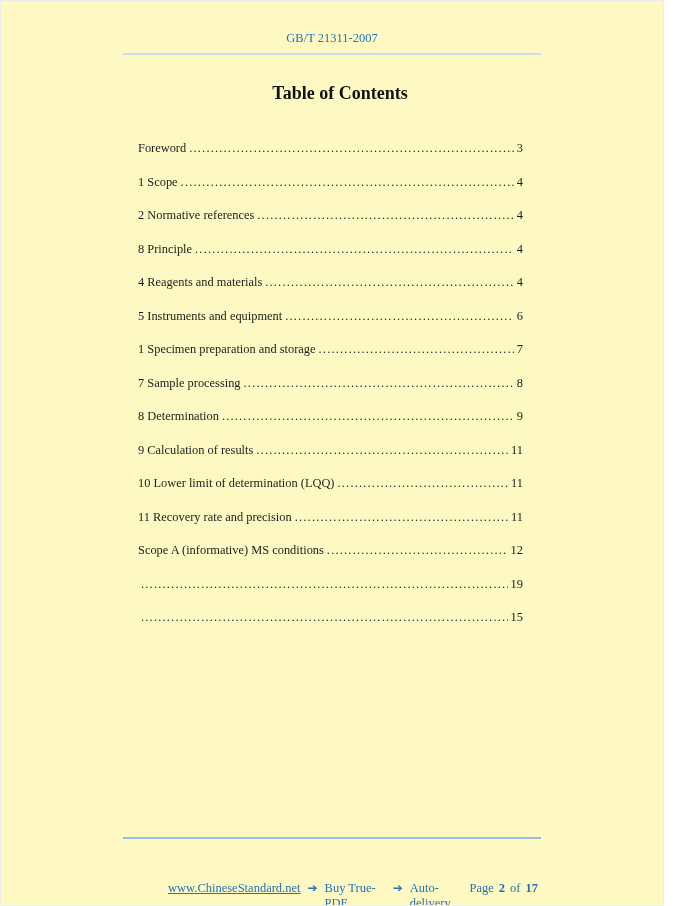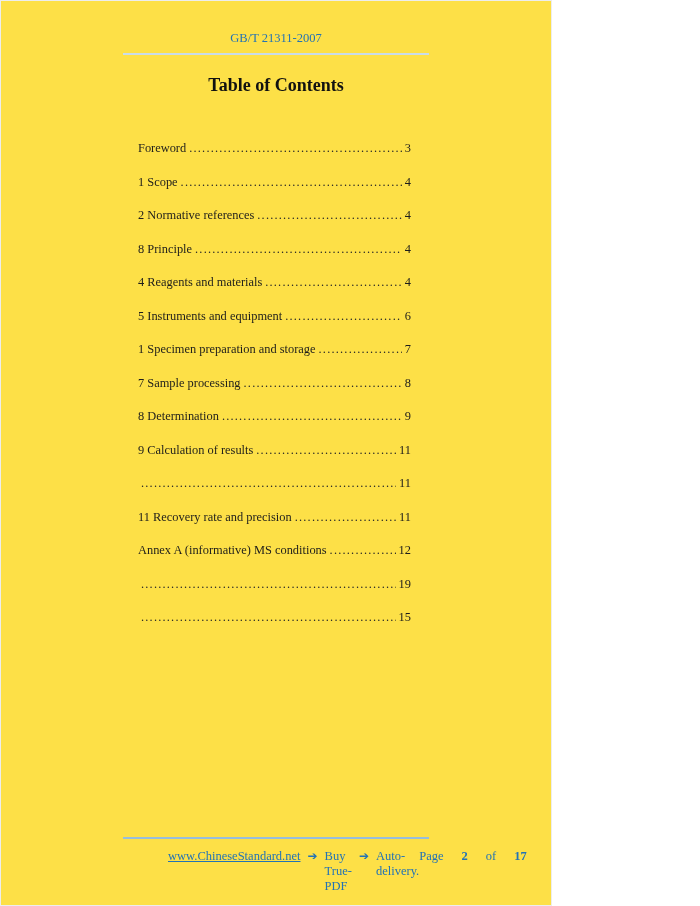--- a/index.html
+++ b/index.html
@@ -2,23 +2,23 @@
 <html><head>
 <meta charset="utf-8">
 <style>
   html, body {
     margin: 0;
     padding: 0;
     background: #ffffff;
   }
   .page {
     position: relative;
-    width: 552px;
+    width: 664px;
     height: 906px;
-    background: #fde047;
+    background: #fef9c3;
     box-sizing: border-box;
     border: 1px solid #ededed;
     font-family: "Liberation Serif", "DejaVu Serif", serif;
     color: #1d1d1b;
     overflow: hidden;
   }
   .header-code {
     position: absolute;
     top: 30px;
     left: 0;
@@ -34,21 +34,21 @@
     right: 122px;
     height: 0;
   }
   .header-rule { top: 52px; border-top: 2px solid #c9dcea; }
   .footer-rule { top: 836px; border-top: 2px solid #97bedd; }
   .title {
     position: absolute;
     top: 74px;
     left: 0;
     width: 100%;
-    margin: 0;
+    margin: 8px;
     text-align: center;
     font-size: 18px;
     font-weight: bold;
     color: #111111;
   }
   .toc {
     position: absolute;
     top: 129px;
     left: 125px;
     right: 128px;
@@ -86,22 +86,23 @@
     color: #2373b5;
   }
   .footer-left {
     display: flex;
     gap: 7px;
     align-items: baseline;
     margin-left: 45px;
   }
   .footer-right {
     display: flex;
-    gap: 18px;
+    gap: 5px;
     align-items: flex-start;
+    margin-top: 32px;
   }
   .site {
     color: #2373b5;
     text-decoration: underline;
     cursor: pointer;
   }
   .arrow {
     font-family: "DejaVu Sans", sans-serif;
     font-size: 12px;
     color: #2373b5;
@@ -174,32 +175,33 @@
     <span class="toc-page">9</span>
   </li>
 
   <li class="toc-row">
     <span class="toc-label">9 Calculation of results</span>
     <span class="leader">............................................................................................................................................................................................................................................................................................................</span>
     <span class="toc-page">11</span>
   </li>
 
   <li class="toc-row">
+    <span class="toc-label">10 Lower limit of determination (LQQ)</span>
     <span class="leader">............................................................................................................................................................................................................................................................................................................</span>
     <span class="toc-page">11</span>
   </li>
 
   <li class="toc-row">
     <span class="toc-label">11 Recovery rate and precision</span>
     <span class="leader">............................................................................................................................................................................................................................................................................................................</span>
     <span class="toc-page">11</span>
   </li>
 
   <li class="toc-row">
-    <span class="toc-label">Annex A (informative) MS conditions</span>
+    <span class="toc-label">Scope A (informative) MS conditions</span>
     <span class="leader">............................................................................................................................................................................................................................................................................................................</span>
     <span class="toc-page">12</span>
   </li>
 
   <li class="toc-row">
     <span class="leader">............................................................................................................................................................................................................................................................................................................</span>
     <span class="toc-page">19</span>
   </li>
 
   <li class="toc-row">

